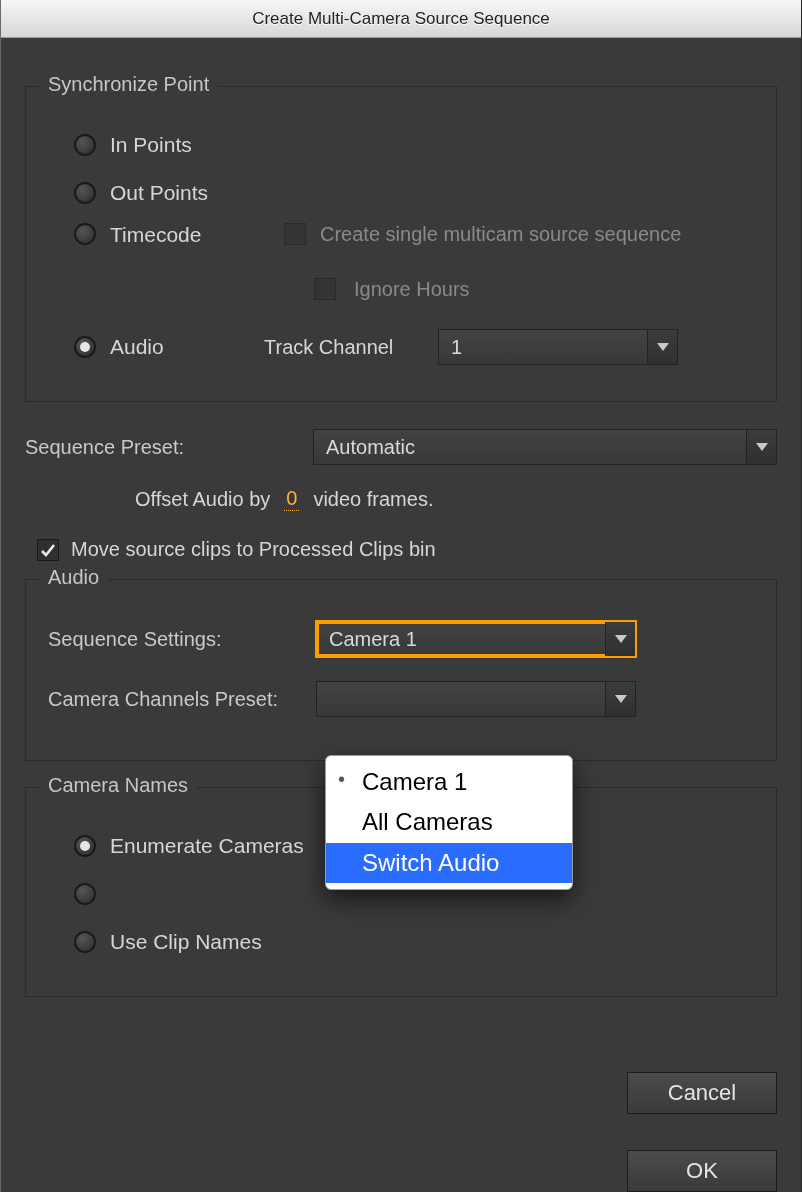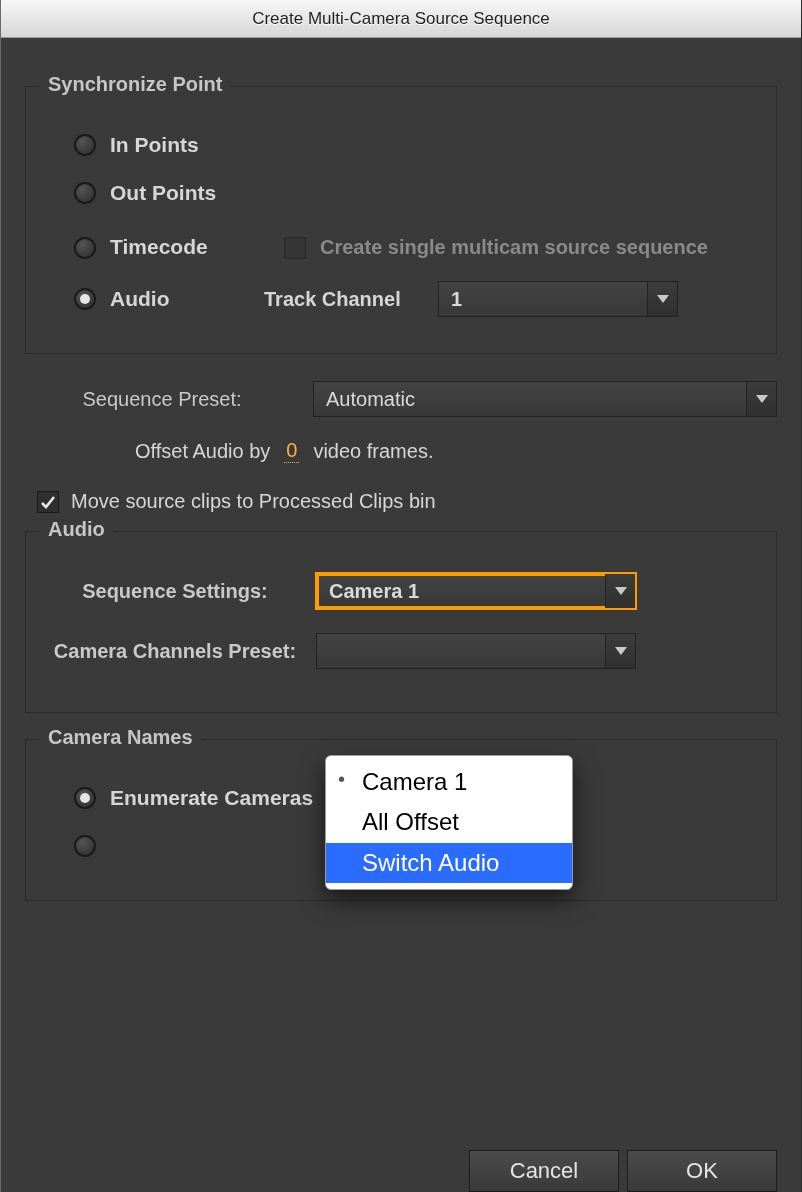--- a/index.html
+++ b/index.html
@@ -79,21 +79,20 @@
     color:#111;padding:0 12px;display:flex;align-items:center;font-size:20px;
   }
 
   
   .group{
     border:1px solid #2b2b2b;
     position:relative;
     padding:28px 28px 24px 22px;
     margin-top:20px;
     background:var(--bg);
-    font-weight:bold;
   }
   .group .legend{
     position:absolute;top:-14px;left:14px;
     background:var(--bg);
     padding:0 8px;color:#c6c6c6;font-size:20px;
   }
 
   .radio-row{display:flex;align-items:center;gap:14px;margin:12px 0;height:36px;}
   .radio{
     width:22px;height:22px;border-radius:50%;
@@ -110,21 +109,21 @@
 
   .checkbox-row{display:flex;align-items:center;gap:12px;}
   .checkbox{
     width:22px;height:22px;border:1px solid #1a1a1a;background:#2f2f2f;
     display:inline-flex;align-items:center;justify-content:center;
   }
   .checkbox.checked svg{display:block;}
   .checkbox svg{display:none;}
 
   .form-row{display:flex;align-items:center;gap:14px;margin:10px 0;height:42px;}
-  .lbl-right{width:274px;text-align:center;color:#c9c9c9;}
+  .lbl-right{width:274px;text-align:left;color:#c9c9c9;}
 
   .select-wide{flex:1;}
 
   .num-underline{
     color:#ffb13d;border-bottom:1px dotted #ffb13d;padding:0 2px;
   }
 
   .focus-ring{box-shadow:0 0 0 2px var(--focus) inset, 0 0 0 1px var(--focus);border-color:var(--focus);}
 
   
@@ -144,21 +143,21 @@
   .popup .item{
     padding:4px 18px 4px 36px;position:relative;line-height:1.35;
   }
   .popup .item.sel{color:#000;}
   .popup .item.sel::before{
     content:"•";position:absolute;left:12px;top:4px;color:#555;font-size:20px;
   }
   .popup .item.hl{background:var(--sel);color:#fff;}
 
   
-  .buttons{position:absolute;right:24px;bottom:0px;display:flex;gap:8px;}
+  .buttons{position:absolute;right:24px;bottom:0px;display:flex;gap:36px;flex-direction:column;}
   .btn{
     min-width:150px;height:42px;
     background:linear-gradient(#4b4b4b,#3a3a3a);
     border:1px solid #1c1c1c;
     color:#e4e4e4;font-size:22px;
     display:flex;align-items:center;justify-content:center;
   }
 
   .indent{padding-left:26px;}
 
@@ -179,25 +178,30 @@
     <div class="legend">Synchronize Point</div>
 
     <div class="radio-row indent">
       <span class="radio"></span>
       <span class="radio-label">In Points</span>
     </div>
     <div class="radio-row indent">
       <span class="radio"></span>
       <span class="radio-label">Out Points</span>
     </div>
-    <div class="radio-row indent" style="align-items:flex-end;">
+    <div class="radio-row indent" style="align-items:flex-start;">
       <span class="radio"></span>
       <span class="radio-label" style="width:140px">Timecode</span>
       <span class="checkbox dim" style="margin-left:20px;opacity:.5"></span>
       <span class="dim">Create single multicam source sequence</span>
+    </div>
+    <div class="subrow">
+      <span style="width:40px"></span>
+      <span class="checkbox dim" style="opacity:.5"></span>
+      <span class="dim">Ignore Hours</span>
     </div>
 
 
     <div class="radio-row indent" style="margin-top:22px">
       <span class="radio sel"></span>
       <span class="radio-label" style="width:140px">Audio</span>
       <span style="width:160px">Track Channel</span>
       <div class="select flat" style="width:240px">
         <span class="sel-text">1</span>
         <div style="flex:1"></div>
@@ -261,30 +265,34 @@
 
   <div class="group" style="margin-top:26px">
     <div class="legend">Camera Names</div>
     <div class="radio-row indent">
       <span class="radio sel"></span>
       <span class="radio-label">Enumerate Cameras</span>
     </div>
     <div class="radio-row indent">
       <span class="radio"></span>
     </div>
+    <div class="radio-row indent">
+      <span class="radio"></span>
+      <span class="radio-label">Use Clip Names</span>
+    </div>
   </div>
 
   <div class="buttons">
     <div class="btn">
       <span>Cancel</span>
     </div>
     <div class="btn">
       <span>OK</span>
     </div>
   </div>
 
 </div>
 
 <div class="popup">
   <div class="item sel">Camera 1</div>
-  <div class="item">All Offset</div>
+  <div class="item">All Cameras</div>
   <div class="item hl">Switch Audio</div>
 </div>
 
 </body></html>

